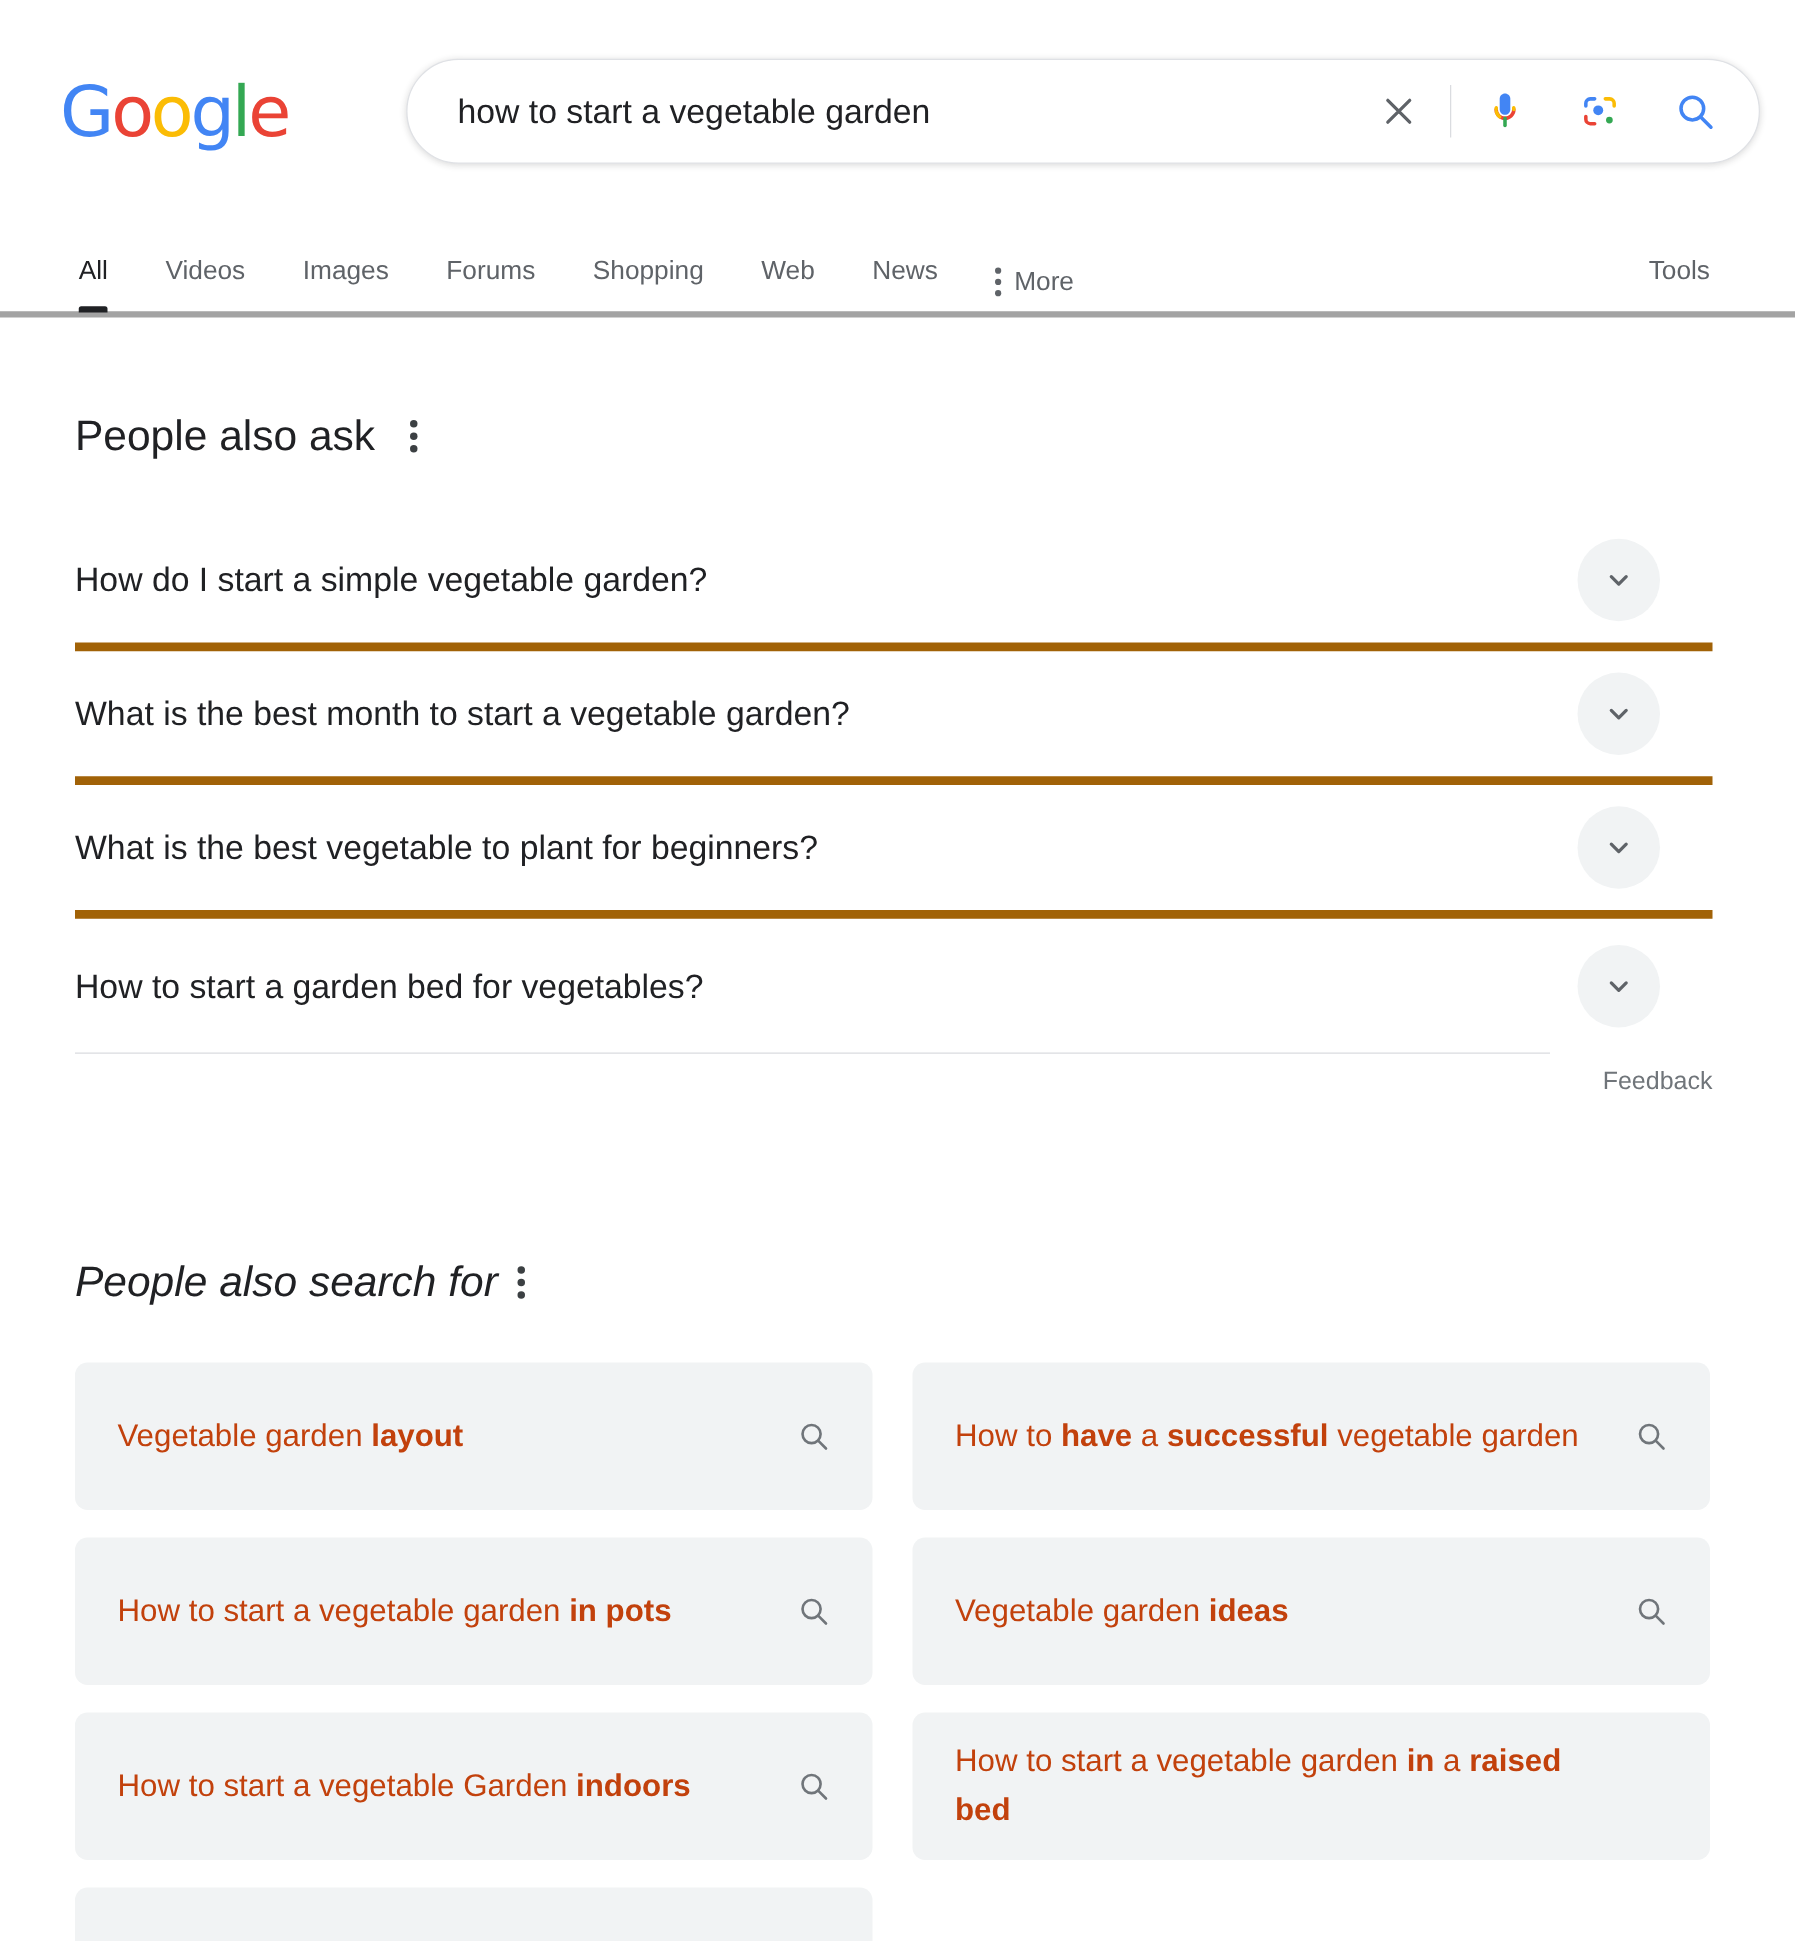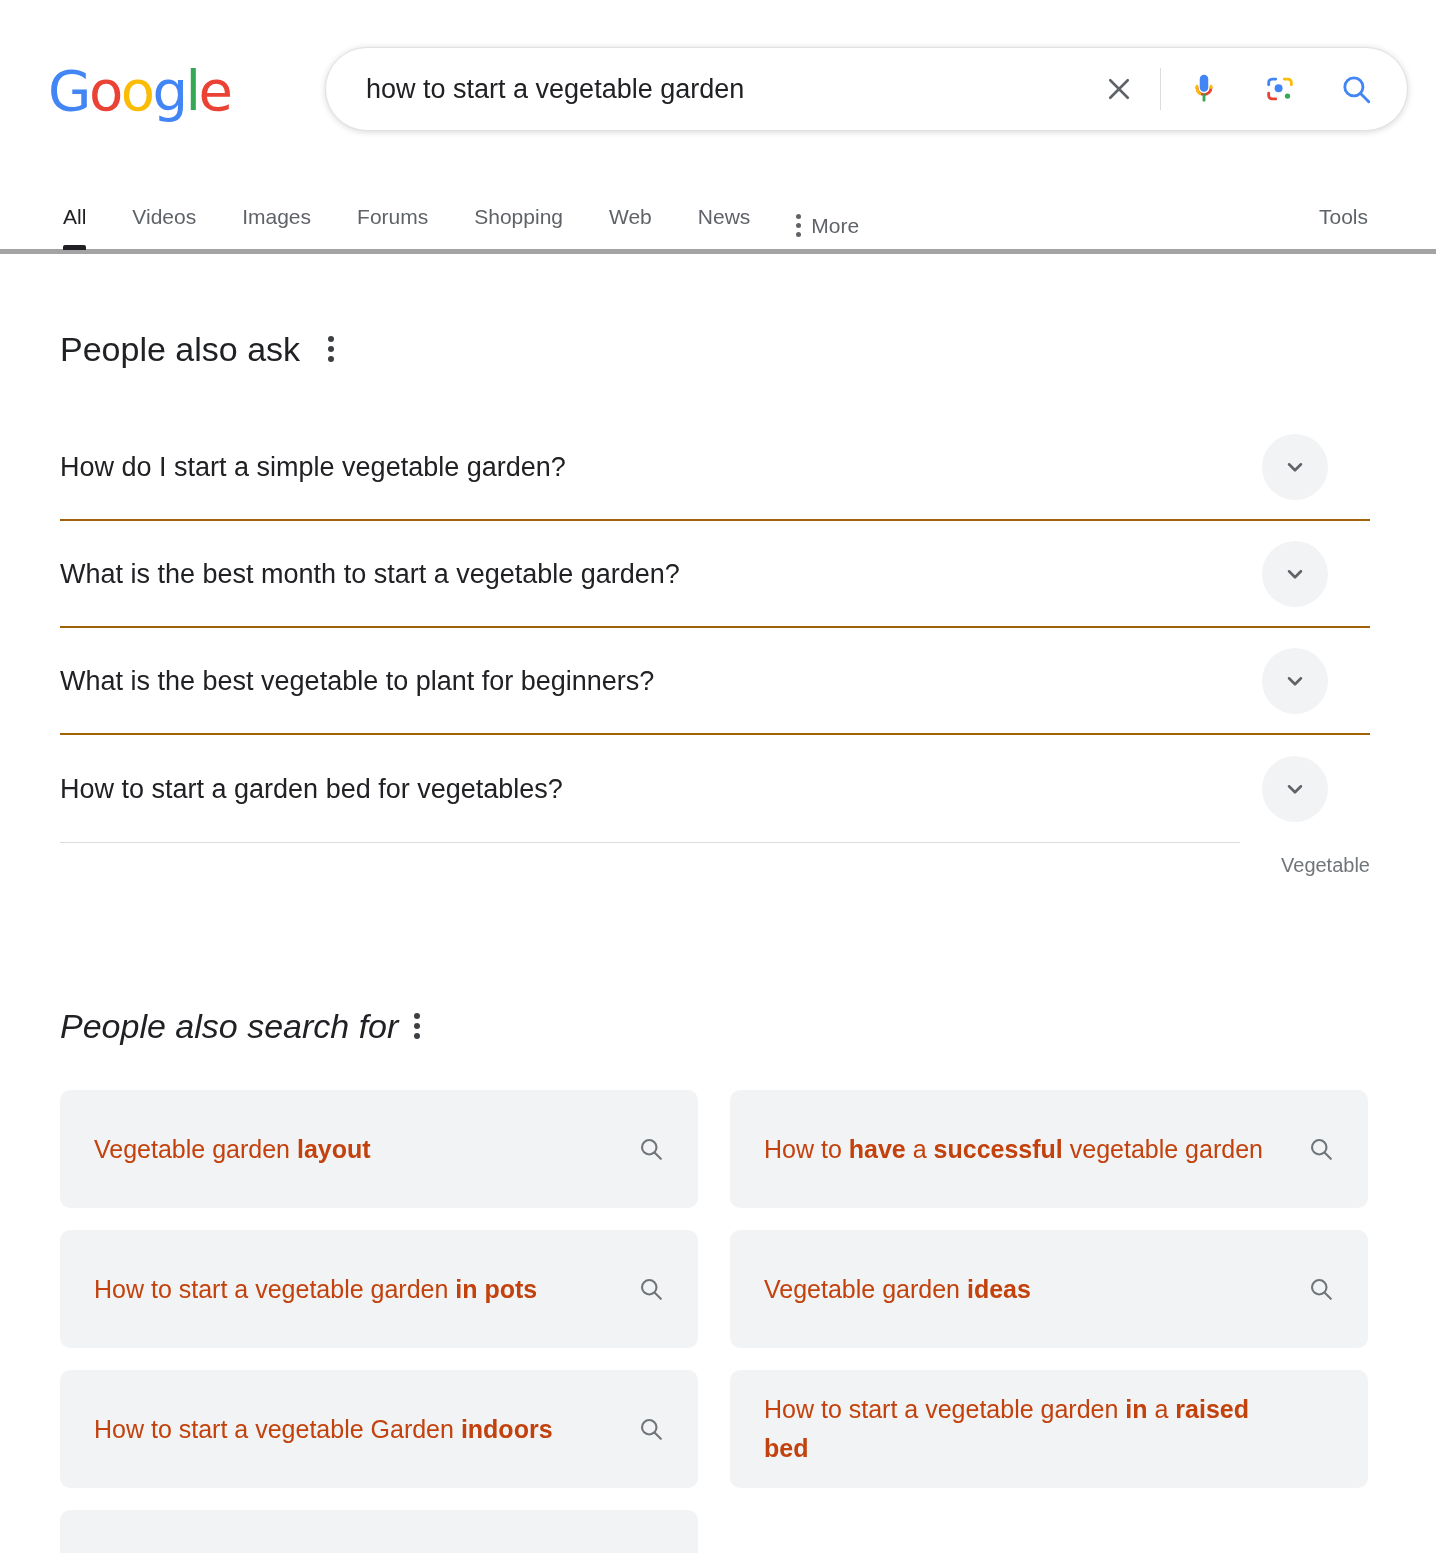--- a/index.html
+++ b/index.html
@@ -163,21 +163,21 @@
   .section-head .dots-v i { background: #3c4043; width: 6px; height: 6px; }
 
   
   .paa { margin-top: 74px; width: 1310px; }
   .paa-list { margin-top: 44px; }
   .paa-item {
     position: relative;
     height: 107px;
     display: flex;
     align-items: center;
-    border-bottom: 2px solid #a16207;
+    border-bottom: 7px solid #a16207;
     width: 1310px;
     cursor: pointer;
   }
   .paa-item:last-child { border-bottom: none; text-align: right; }
   .paa-q {
     font-size: 27px;
     line-height: 34px;
     color: #202124;
   }
   .paa-chevron {
@@ -376,21 +376,21 @@
           <svg width="26" height="26" viewBox="0 0 24 24">
             <path d="M6.5 9.5 L12 15 L17.5 9.5" stroke="#5f6368" stroke-width="2.4" fill="none" stroke-linecap="round" stroke-linejoin="round"></path>
           </svg>
         </div>
       </div>
 
     </div>
 
     <div class="paa-foot">
       <div class="paa-foot-rule"></div>
-      <div class="feedback">Vegetable</div>
+      <div class="feedback">Feedback</div>
     </div>
   </div>
 
   <div class="pasf">
     <div class="section-head">
       <div class="section-title">People also search for</div>
       <span class="dots-v">
         <i></i>
           <i></i>
           <i></i>

